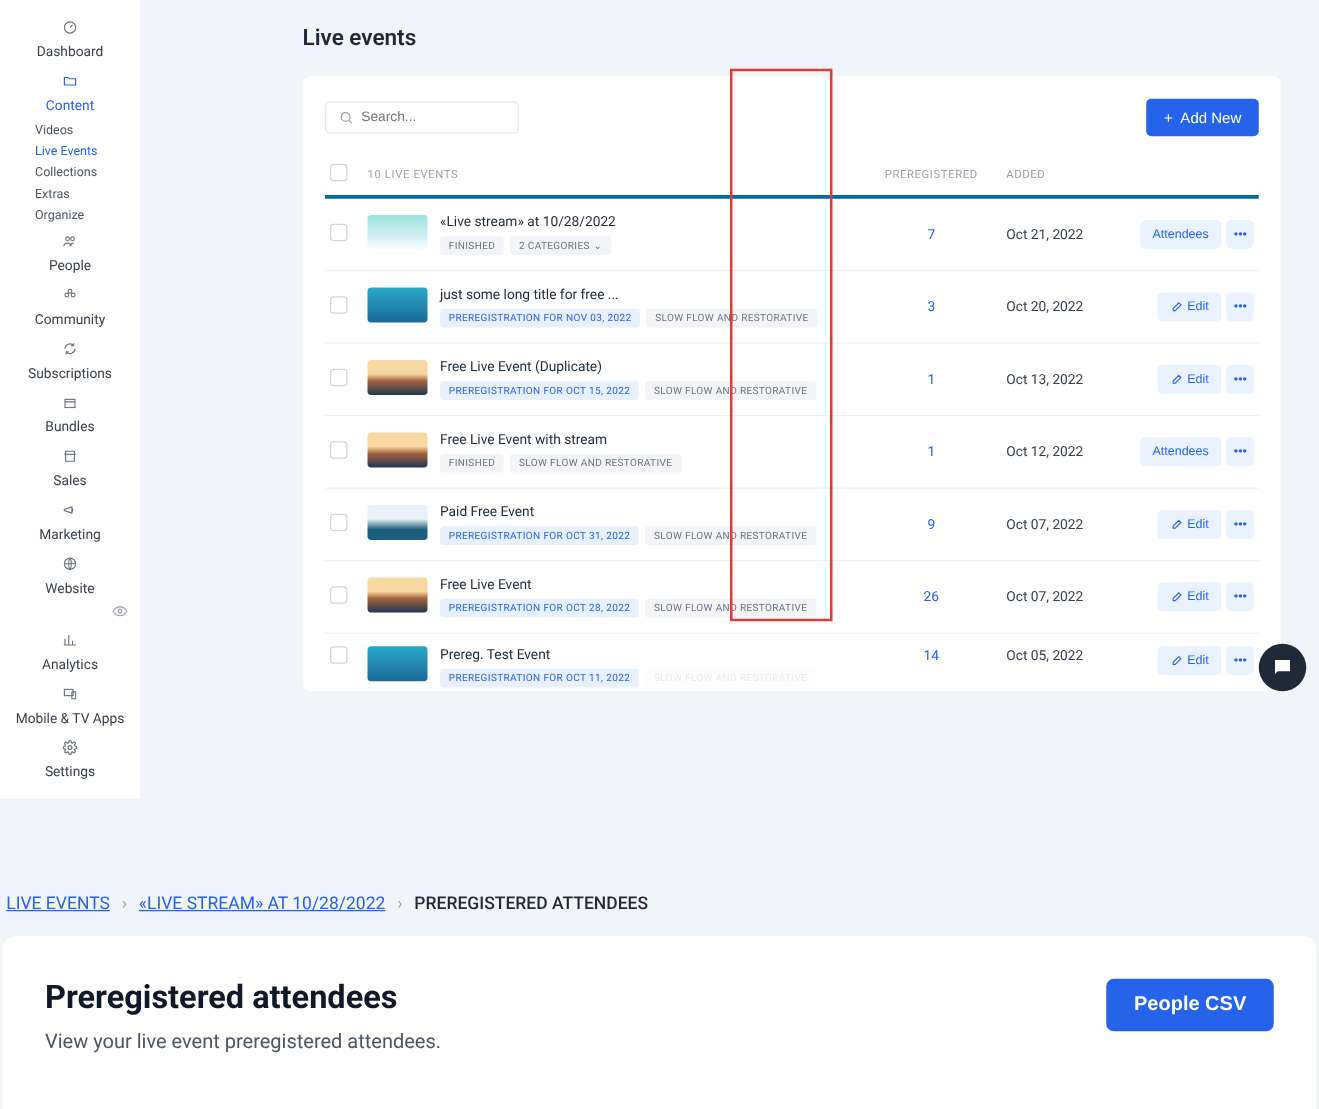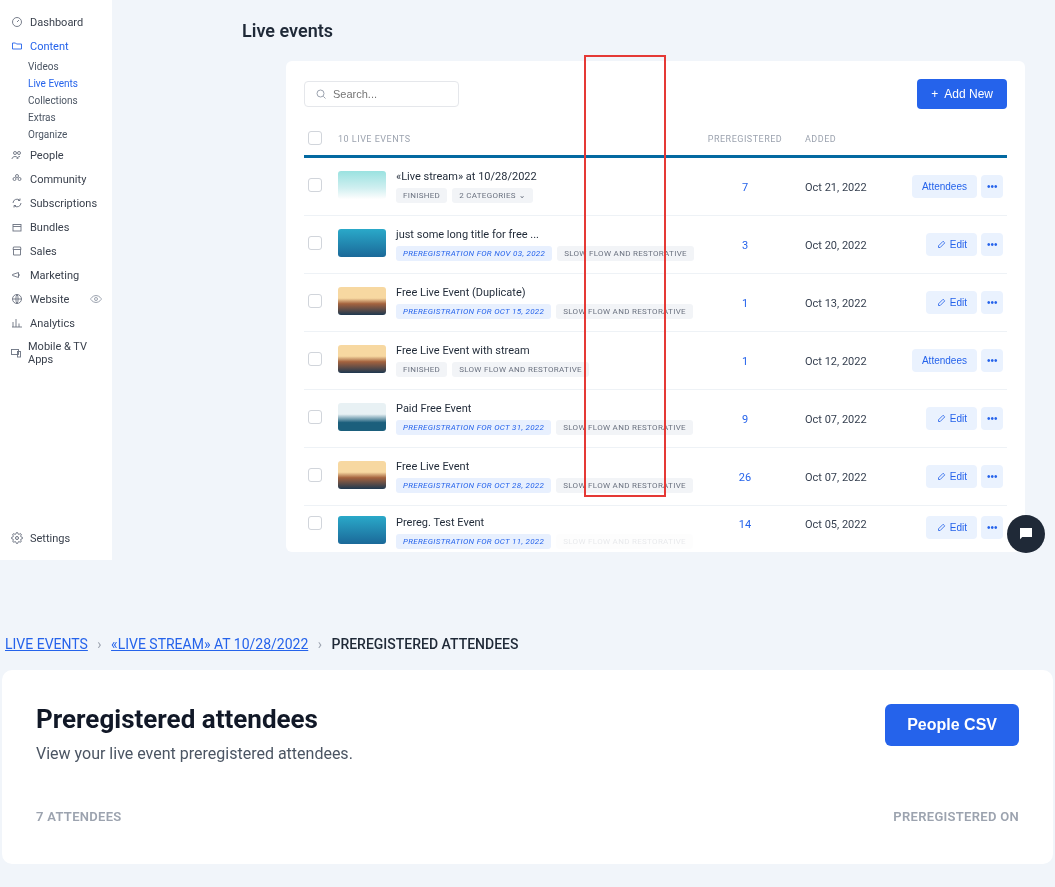--- a/index.html
+++ b/index.html
@@ -1,30 +1,30 @@
 <!DOCTYPE html>
 <html><head>
 <meta charset="utf-8">
 <style>
 * { box-sizing: border-box; margin: 0; padding: 0; }
 body { font-family: -apple-system, BlinkMacSystemFont, "Segoe UI", Roboto, Helvetica, Arial, sans-serif; background: #f1f5fa; color: #323a46; font-size: 13px; }
 .app { display: flex; width: 1055px; background: #f1f5fa; }
 .sidebar { width: 112px; background: #fff; padding: 10px 0 10px 0; display: flex; flex-direction: column; min-height: 560px; }
-.nav-item { display: flex; align-items: center; padding: 5px 10px; font-size: 11px; color: #3a414d; cursor: pointer; gap: 6px; }
+.nav-item { display: flex; align-items: center; padding: 5px 10px; font-size: 11px; color: #3a414d; cursor: pointer; gap: 6px; flex-direction: column; }
 .nav-item .icon { width: 14px; height: 14px; display: inline-flex; align-items: center; justify-content: center; color: #6b7280; }
 .nav-item.active { color: #2563eb; }
 .nav-item.active .icon { color: #2563eb; }
 .subnav { padding-left: 28px; }
 .subnav .sub-item { font-size: 10px; color: #4b5563; padding: 3px 0; cursor: pointer; }
 .subnav .sub-item.active { color: #2563eb; }
 .side-spacer { flex: 1; }
 .eye { margin-left: auto; color: #9ca3af; }
 .main { flex: 1; padding: 20px 30px 0 130px; position: relative; }
 .page-title { font-size: 18px; font-weight: 600; color: #1f2937; margin-bottom: 20px; }
-.panel { background: #fff; border-radius: 6px; padding: 18px 18px 0 18px; margin-left: 44px; }
+.panel { background: #fff; border-radius: 6px; padding: 18px 18px 0 18px; }
 .toolbar { display: flex; justify-content: space-between; align-items: center; margin-bottom: 14px; }
 .search { display: flex; align-items: center; border: 1px solid #e5e7eb; border-radius: 4px; padding: 6px 10px; width: 155px; color: #9ca3af; }
 .search input { border: none; outline: none; font-size: 11px; width: 100%; margin-left: 6px; color: #374151; }
 .add-btn { background: #2563eb; color: #fff; border: none; border-radius: 4px; padding: 8px 14px; font-size: 12px; font-weight: 500; display: flex; align-items: center; gap: 6px; cursor: pointer; }
 .table-head { display: flex; align-items: center; padding: 8px 4px; border-bottom: 3px solid #0369a1; font-size: 9px; letter-spacing: 0.5px; color: #9ca3af; text-transform: uppercase; }
 .col-check { width: 30px; }
 .col-thumb { width: 58px; }
 .col-title { flex: 1; }
 .col-prereg { width: 80px; text-align: center; }
 .col-added { width: 130px; padding-left: 20px; }
@@ -34,21 +34,21 @@
 .chk { width: 14px; height: 14px; border: 1.5px solid #d1d5db; border-radius: 3px; display: inline-block; }
 .thumb { width: 48px; height: 28px; border-radius: 3px; display: inline-block; }
 .thumb.t1 { background: linear-gradient(#9ae2e0, #cfeff0 60%, #fefefe); }
 .thumb.t2 { background: linear-gradient(#2aa9c9, #1b6999); }
 .thumb.t3 { background: linear-gradient(#f7d8a1 40%, #a3623e 60%, #1e3850); }
 .thumb.t4 { background: linear-gradient(#e8f1f4 40%, #1b5f7c 70%); }
 .ev-title { font-size: 11px; color: #1f2937; margin-bottom: 5px; }
 .badges { display: flex; gap: 5px; flex-wrap: wrap; }
 .badge { font-size: 8px; padding: 3px 7px; border-radius: 3px; letter-spacing: 0.3px; text-transform: uppercase; }
 .badge.gray { background: #f2f4f7; color: #6b7280; }
-.badge.blue { background: #e8f0fe; color: #2563eb; font-style: italic; }
+.badge.blue { background: #e8f0fe; color: #2563eb; }
 .badge .chev { margin-left: 3px; font-size: 8px; }
 .prereg-num { color: #2563eb; font-size: 11px; }
 .added-txt { font-size: 11px; color: #374151; }
 .btn-sm { background: #eaf2fe; color: #2563eb; border: none; border-radius: 4px; padding: 6px 10px; font-size: 10px; display: flex; align-items: center; gap: 4px; cursor: pointer; }
 .btn-more { background: #eaf2fe; color: #2563eb; border: none; border-radius: 4px; padding: 6px 6px; font-size: 10px; cursor: pointer; width: 22px; text-align: center; }
 .highlight { position: absolute; border: 2px solid #e53935; pointer-events: none; }
 .chat-bubble { position: absolute; right: 10px; top: 515px; width: 38px; height: 38px; background: #1f2937; border-radius: 50%; display: flex; align-items: center; justify-content: center; color: #fff; }
 .section2 { width: 1055px; margin-top: 70px; background: #f1f5fa; padding: 0 2px 40px 2px; }
 .breadcrumb { font-size: 14px; color: #6b7280; padding: 6px 0 18px 3px; }
 .breadcrumb a { color: #2563eb; text-decoration: underline; }

